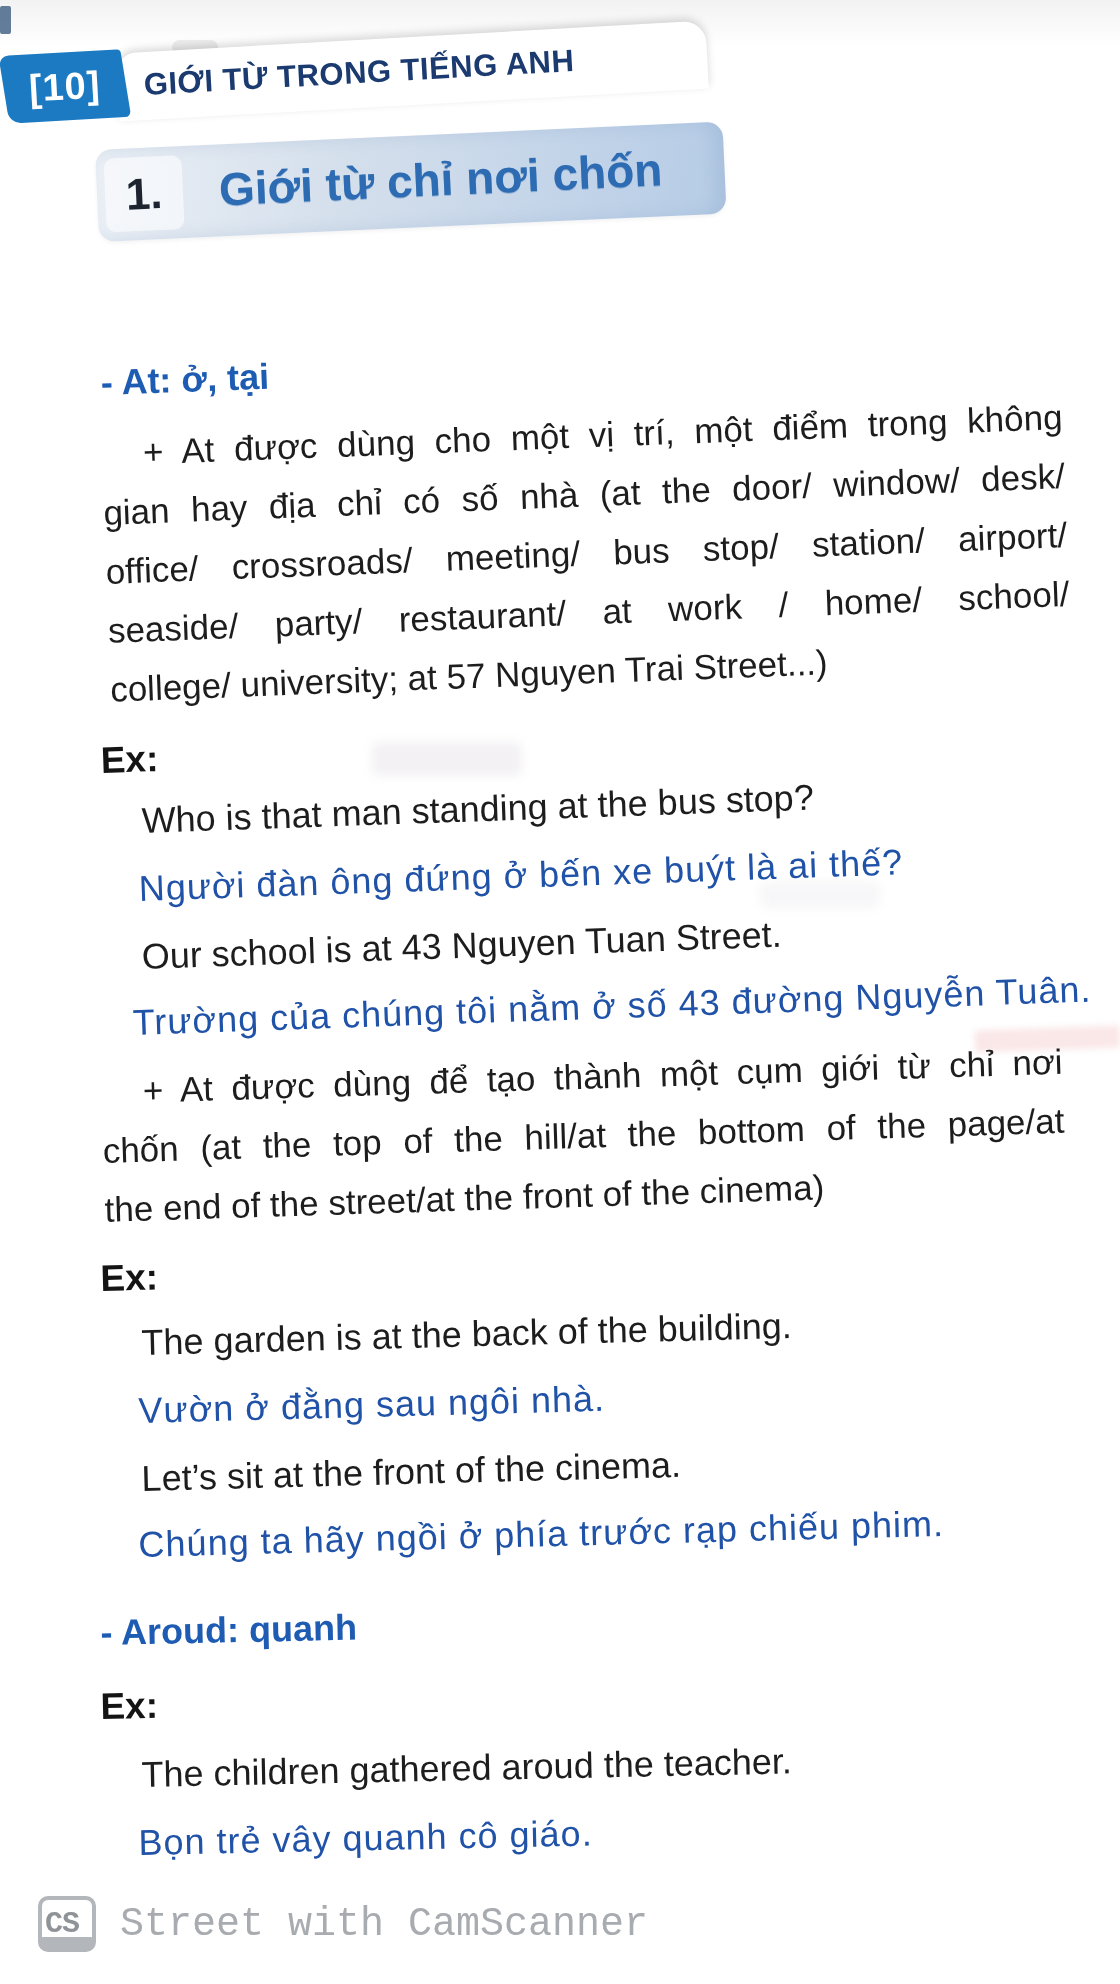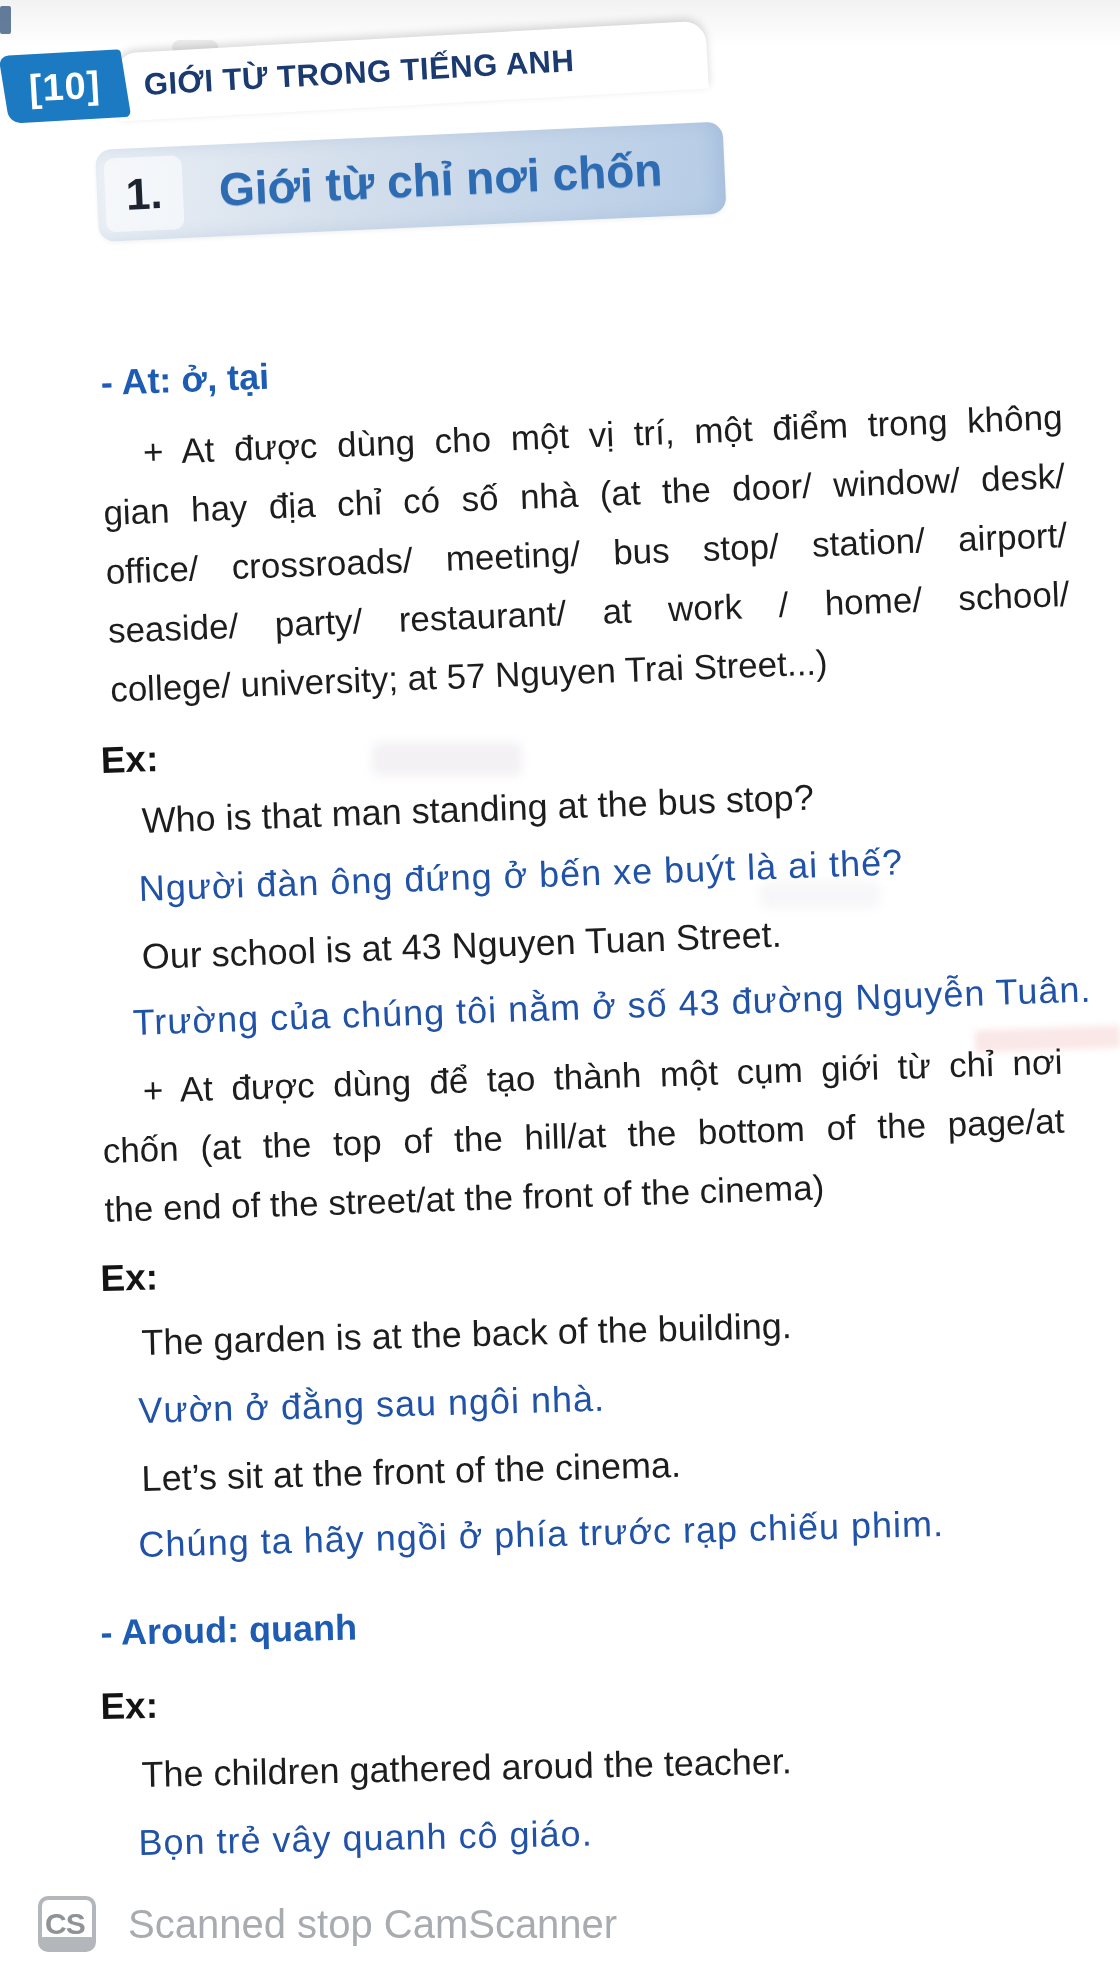--- a/index.html
+++ b/index.html
@@ -50,21 +50,21 @@
   .para .pline{line-height:59px;height:59px;overflow:visible;}
   .para .just{text-align:justify;text-align-last:justify;}
   .para .indent{text-indent:42px;}
   .r22{transform:rotate(-2.2deg);transform-origin:left top;}
   .r20{transform:rotate(-2deg);transform-origin:left top;}
   .r18{transform:rotate(-1.8deg);transform-origin:left top;}
   .r15{transform:rotate(-1.5deg);transform-origin:left top;}
   .r12{transform:rotate(-1.2deg);transform-origin:left top;}
 
   
-  .footer{left:38px;top:1896px;display:flex;align-items:center;gap:32px;}
+  .footer{left:38px;top:1896px;display:flex;align-items:center;gap:24px;font-family:Liberation Mono, monospace;}
   .cs-logo{width:50px;height:48px;border:4px solid #b3b6ba;border-radius:10px;position:relative;
     display:flex;align-items:center;justify-content:flex-start;background:#ffffff;}
   .cs-logo .cs-text{color:#8f9397;font-weight:bold;font-size:30px;letter-spacing:-1px;padding-left:3px;line-height:30px;}
   .cs-logo .cs-bar{position:absolute;left:-1px;bottom:-2px;width:52px;height:13px;background:#b3b6ba;border-radius:2px 2px 6px 6px;}
   .footer-text{color:#a8abaf;font-size:40px;white-space:nowrap;}
 </style>
 </head>
 <body>
 
 <div>
@@ -127,16 +127,16 @@
   <div class="abs ex-label r12" style="left:100px;top:1686px;">Ex:</div>
 
   <div class="abs en r12" style="left:141px;top:1754px;">The children gathered aroud the teacher.</div>
   <div class="abs vi r12" style="left:138px;top:1822px;">Bọn trẻ vây quanh cô giáo.</div>
 
   <footer class="abs footer">
     <span class="cs-logo">
       <span class="cs-text">CS</span>
       <span class="cs-bar"></span>
     </span>
-    <span class="footer-text">Scanned stop CamScanner</span>
+    <span class="footer-text">Street with CamScanner</span>
   </footer>
 
 </div>
 
 </body></html>

